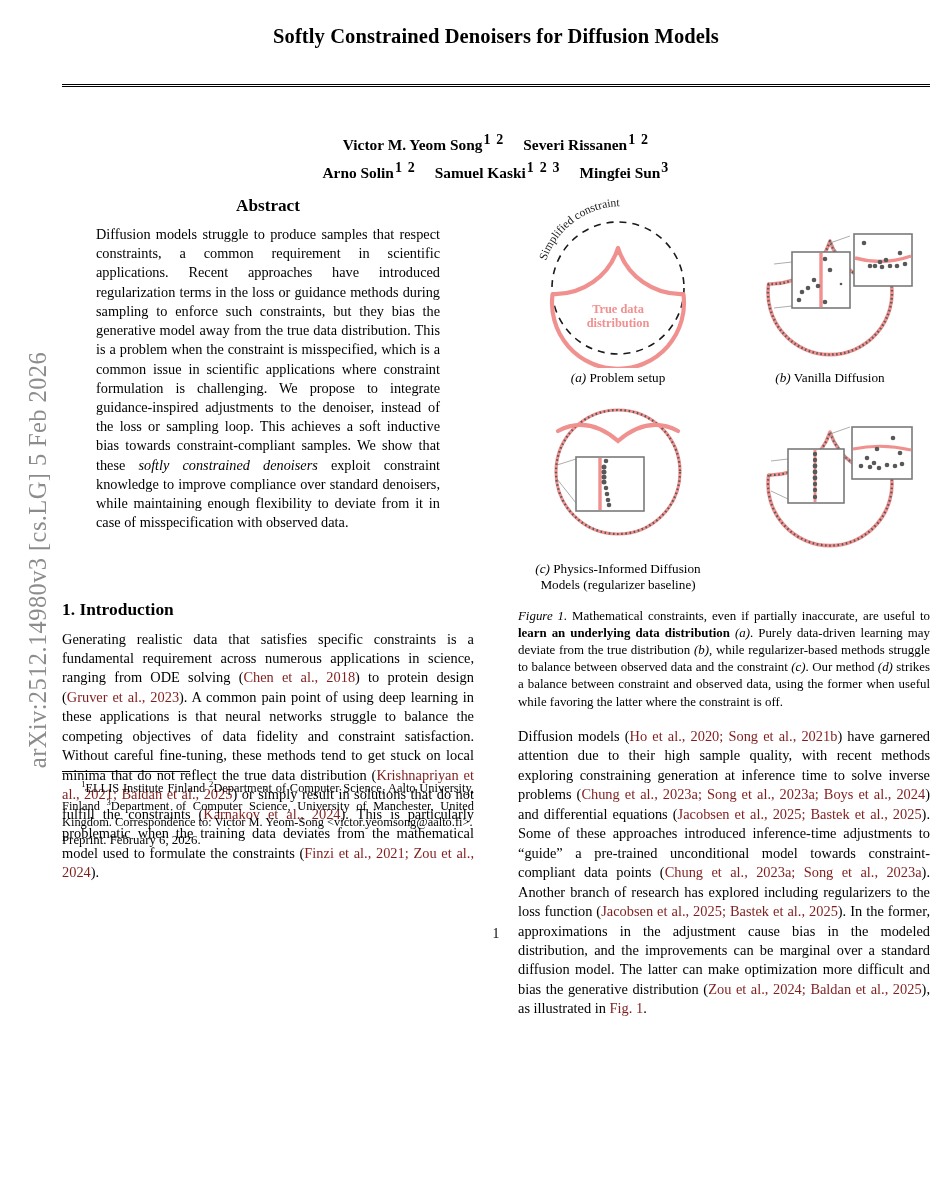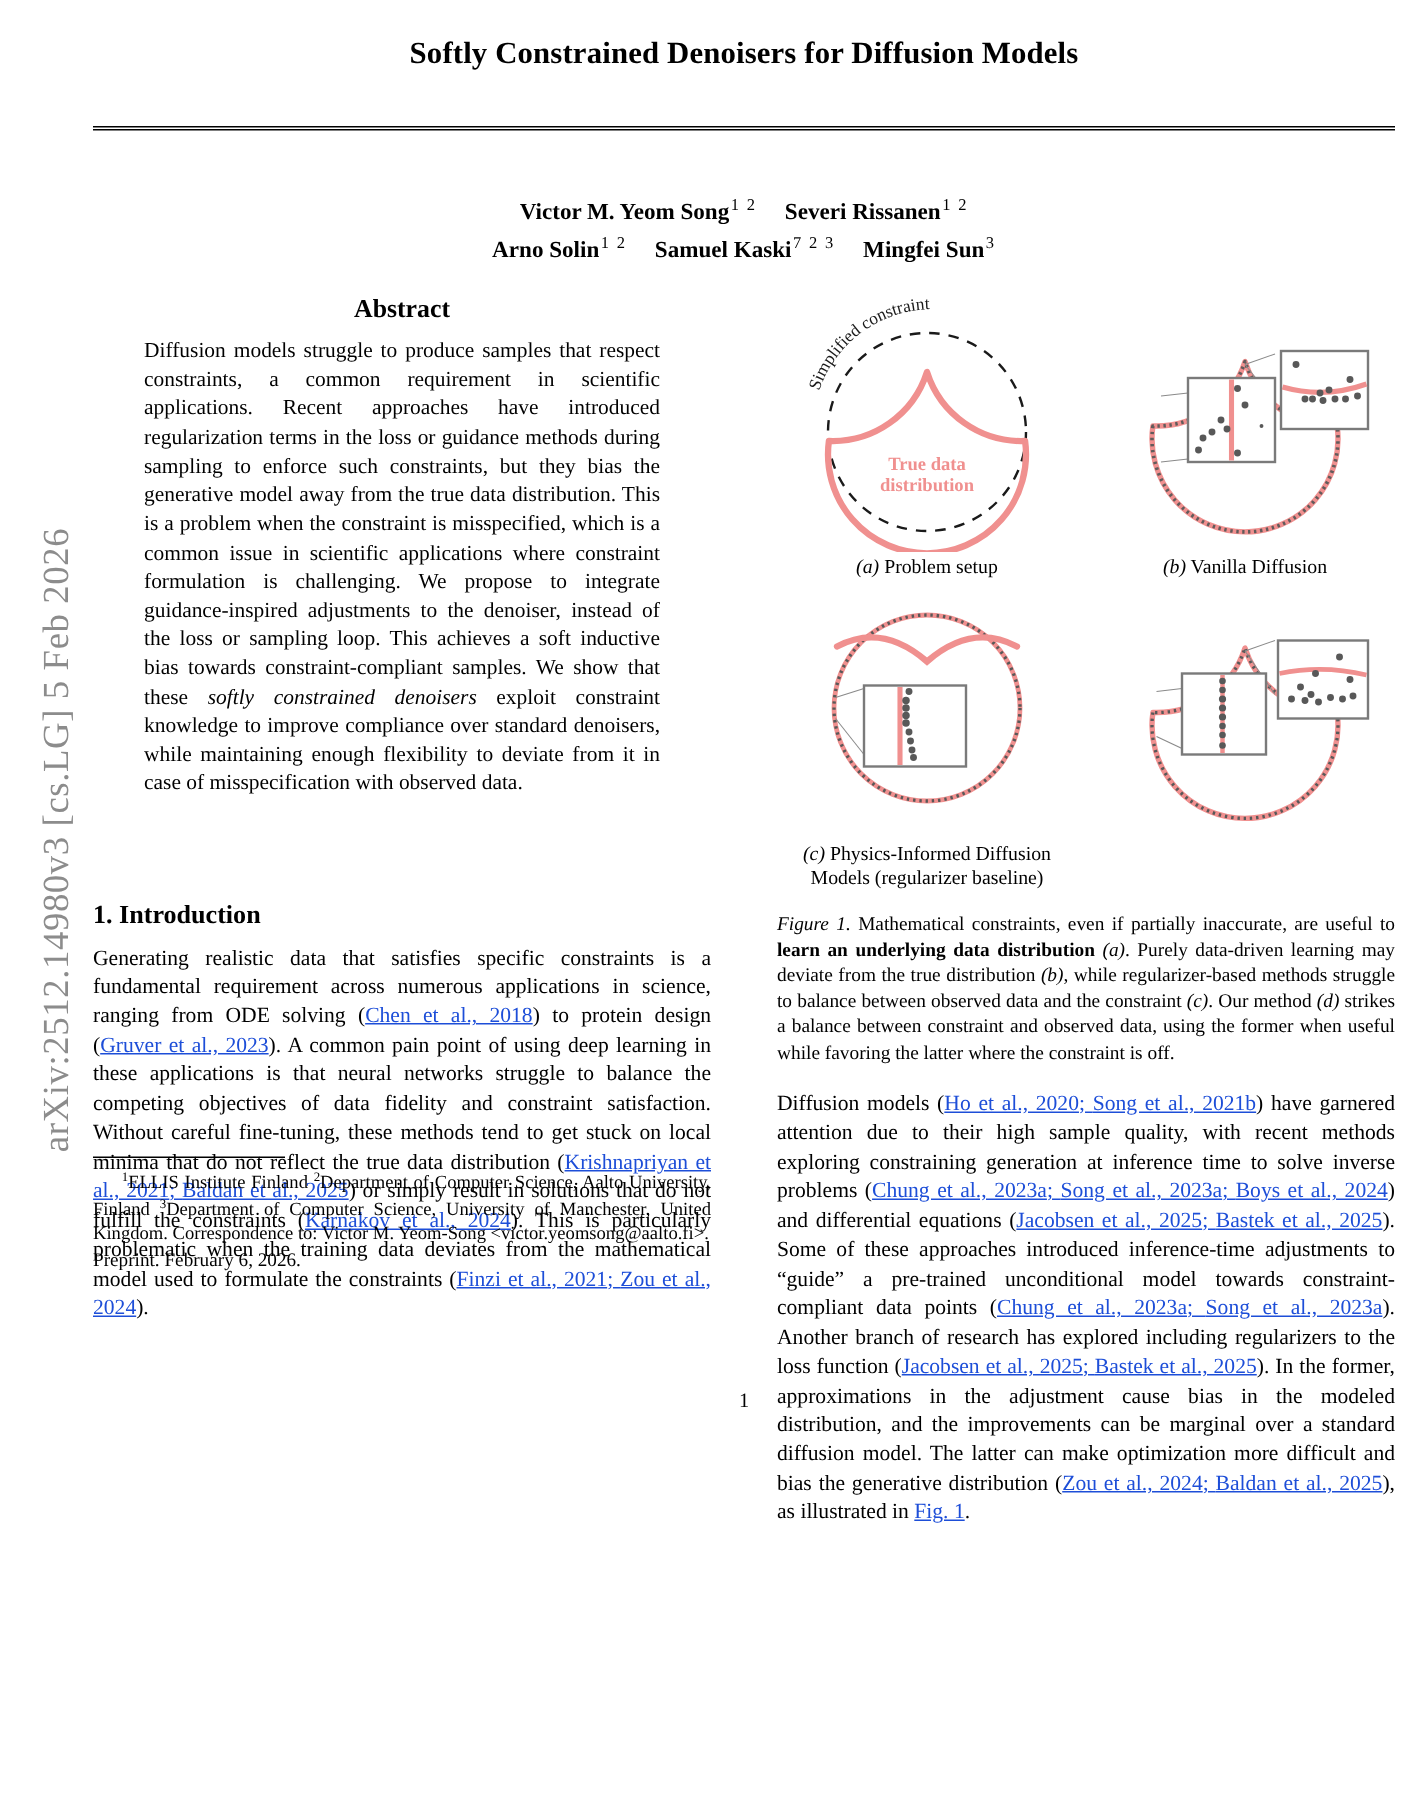--- a/index.html
+++ b/index.html
@@ -61,22 +61,22 @@
   #authors-block {
     margin-top: 42px;
     text-align: center;
     font-size: 15.4px;
     font-weight: bold;
     line-height: 1.55;
   }
   .author-line { white-space: nowrap; }
   .author { display: inline; }
   sup.aff {
-    font-size: 11px;
-    font-weight: normal;
+    font-size: 14px;
+    font-weight: bold;
     vertical-align: super;
     letter-spacing: 1.2px;
     padding-left: 1px;
   }
   .author-gap { display: inline-block; width: 11px; }
 
   
   #columns {
     position: absolute;
     top: 196px;
@@ -120,21 +120,21 @@
   
   p.body {
     font-size: 14.4px;
     line-height: 1.352;
     text-align: justify;
     text-justify: inter-word;
     margin: 0 0 9px 0;
     hyphens: none;
   }
   p.body.tight { margin-bottom: 0; }
-  .cite { color: #1d4ed8; text-decoration: underline; }
+  .cite { color: #7f1d1d; }
   .it { font-style: italic; }
   .bf { font-weight: bold; }
 
   
   #footnote-block {
     position: absolute;
     left: 0;
     bottom: 44px;
     width: 412px;
   }
@@ -216,21 +216,21 @@
 
   <div id="authors-block">
     <div class="author-line">
       <span class="author"><span>Victor M. Yeom Song</span><sup class="aff">1 2</sup></span>
       <span class="author-gap"></span>
       <span class="author"><span>Severi Rissanen</span><sup class="aff">1 2</sup></span>
     </div>
     <div class="author-line">
       <span class="author"><span>Arno Solin</span><sup class="aff">1 2</sup></span>
       <span class="author-gap"></span>
-      <span class="author"><span>Samuel Kaski</span><sup class="aff">7 2 3</sup></span>
+      <span class="author"><span>Samuel Kaski</span><sup class="aff">1 2 3</sup></span>
       <span class="author-gap"></span>
       <span class="author"><span>Mingfei Sun</span><sup class="aff">3</sup></span>
     </div>
   </div>
 
   <div id="columns">
 
     <div class="col" id="col-left">
 
       <div id="abstract-wrap">

